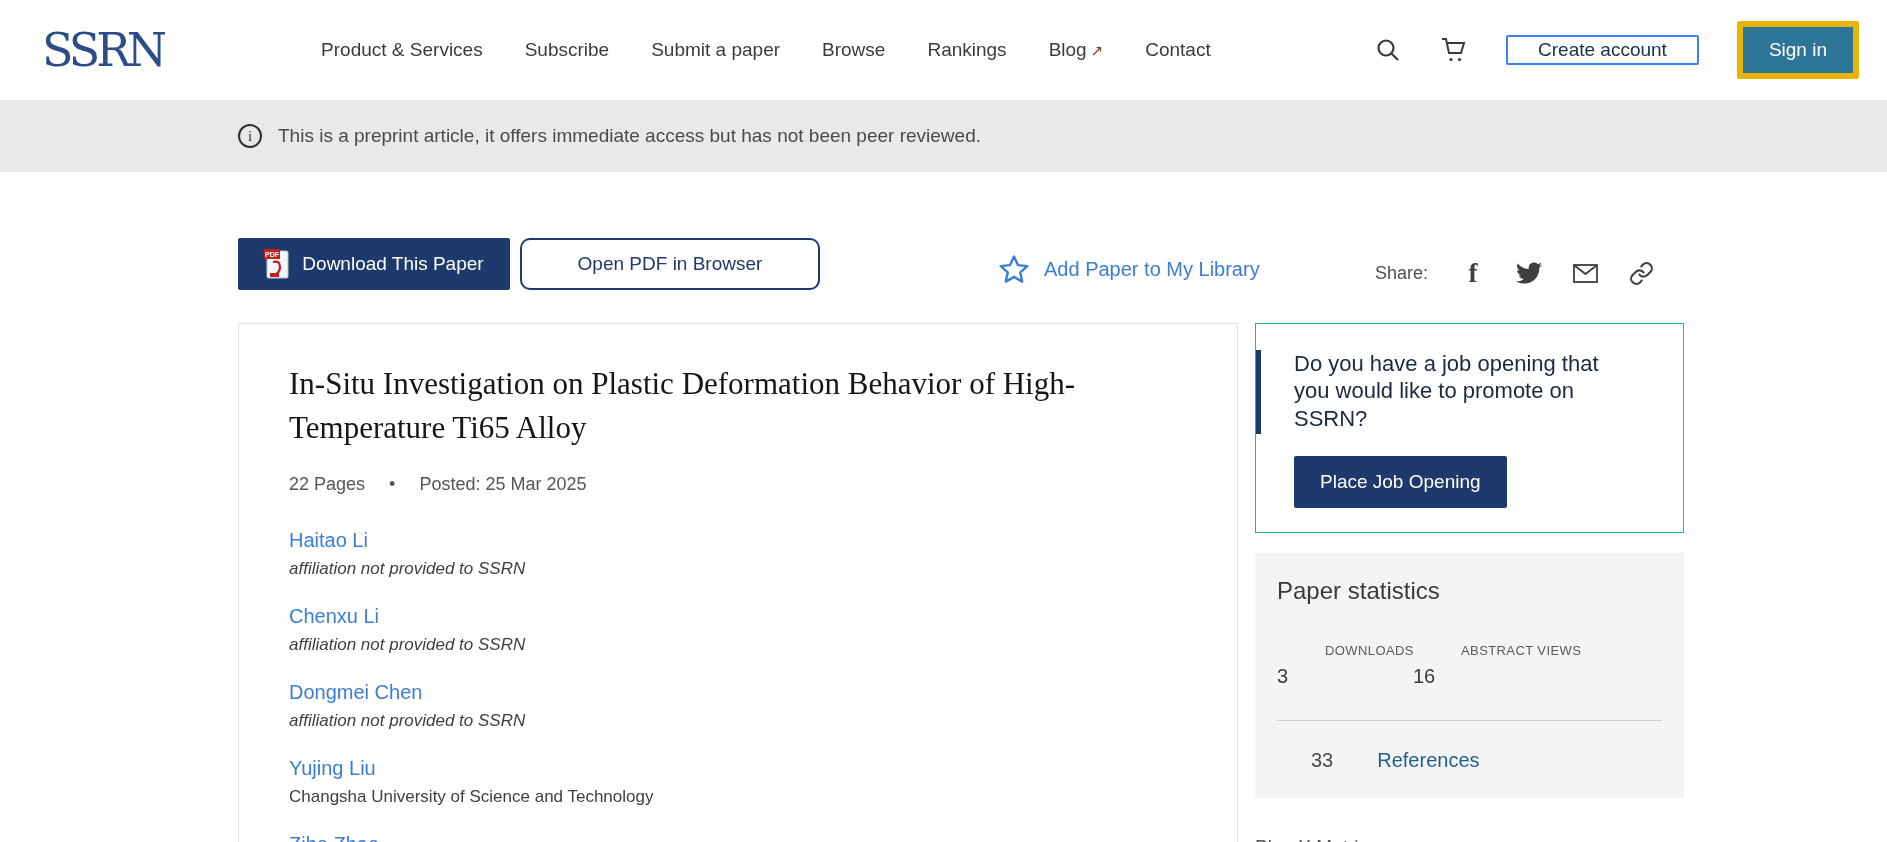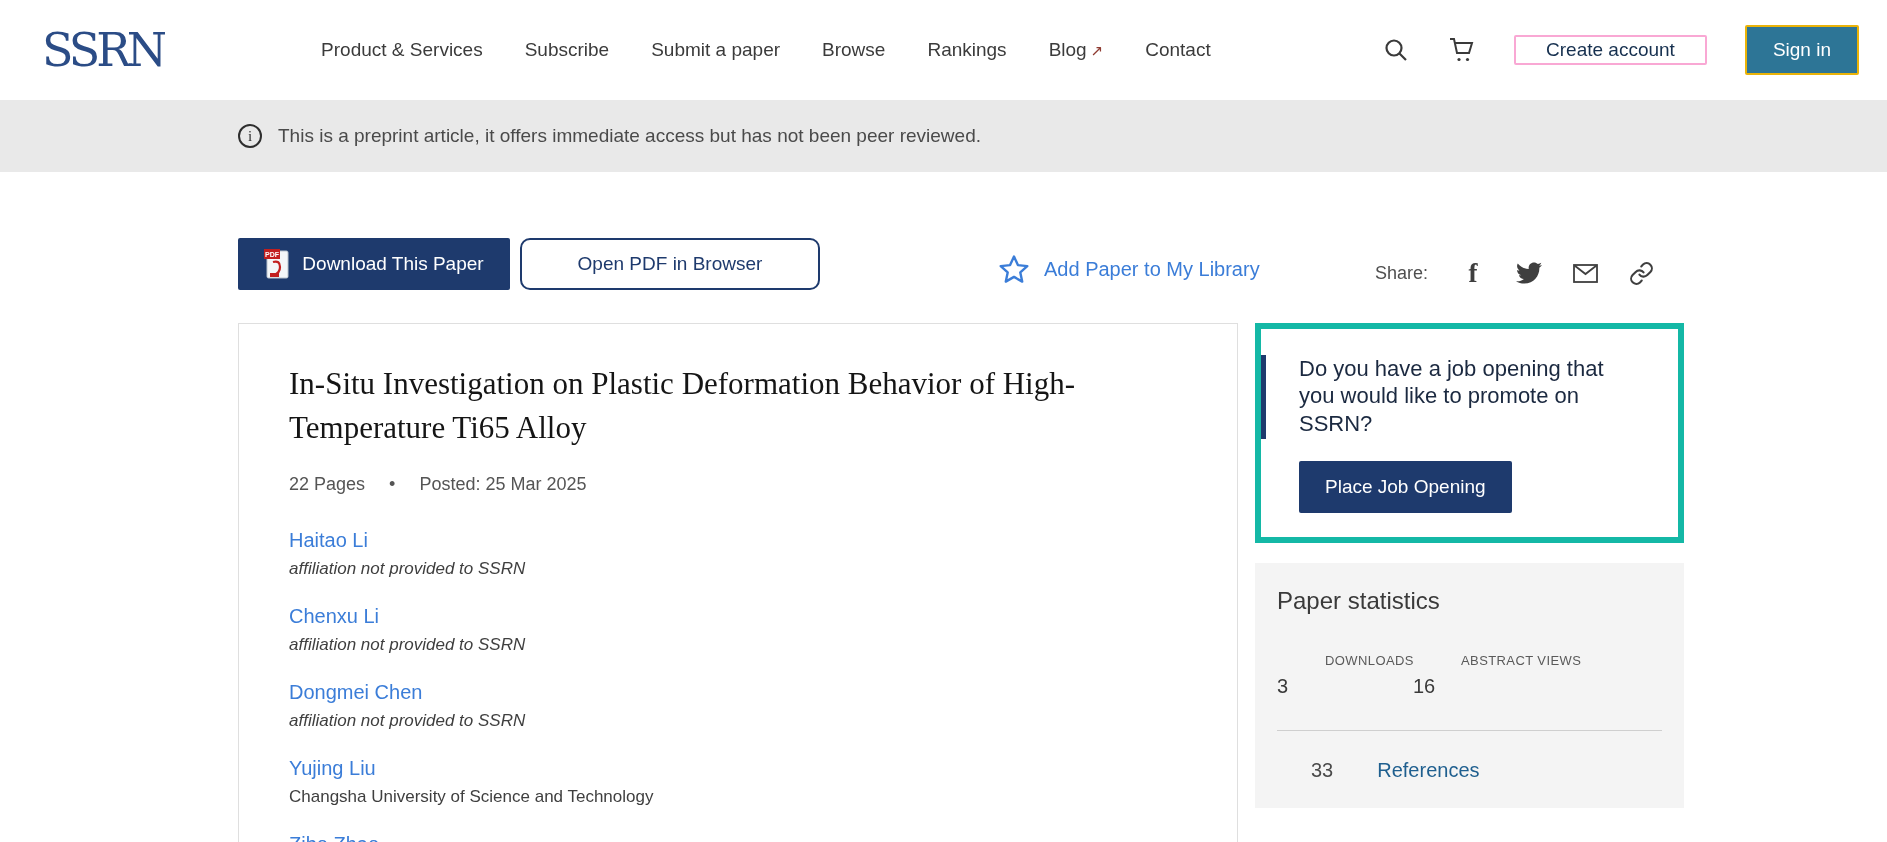--- a/index.html
+++ b/index.html
@@ -8,23 +8,23 @@
 
   
   .topbar { height:100px; display:flex; align-items:center; padding:0 28px 0 42px; background:#fff; }
   .logo { font-family:"DejaVu Serif","Liberation Serif",serif; font-size:46px; font-weight:400;
     color:#2b4c86; letter-spacing:-4px; line-height:1; cursor:pointer; }
   .mainnav { display:flex; align-items:center; gap:42px; margin-left:158px; white-space:nowrap; }
   .mainnav a { font-size:19px; color:#3b3b3b; text-decoration:none; cursor:pointer; }
   .ext-arrow { color:#8f3c32; font-size:15px; margin-left:4px; }
   .hdr-right { margin-left:auto; display:flex; align-items:center; gap:38px; }
   .icon-btn { width:28px; height:28px; display:flex; align-items:center; justify-content:center; cursor:pointer; }
-  .btn-outline { border:2px solid #f9a8d4; background:#fff; color:#16304f; font-size:19px;
+  .btn-outline { border:2px solid #3b82f6; background:#fff; color:#16304f; font-size:19px;
     padding:2px 30px; border-radius:2px; cursor:pointer; font-family:inherit; }
-  .btn-teal { background:#2d7596; border:2px solid #eab308; color:#fff; font-size:19px;
+  .btn-teal { background:#2d7596; border:6px solid #eab308; color:#fff; font-size:19px;
     padding:12px 26px; border-radius:2px; cursor:pointer; font-family:inherit; }
 
   
   .notice { height:72px; background:#e9e9e9; display:flex; align-items:center; padding-left:238px; gap:16px; }
   .info-circ { width:24px; height:24px; border:2px solid #2e2e2e; border-radius:50%; flex:0 0 auto;
     display:flex; align-items:center; justify-content:center;
     font-family:"Liberation Serif",serif; font-size:15px; color:#2e2e2e; font-style:normal; }
   .notice-text { font-size:19px; color:#4a4a4a; }
 
   
@@ -51,21 +51,21 @@
     color:#151515; line-height:1.42; max-width:880px; }
   .meta-row { margin-top:24px; font-size:18px; color:#555; display:flex; align-items:center; gap:24px; }
   .authors { margin-top:34px; }
   .author { margin-bottom:26px; }
   .author-name { font-size:20px; color:#3b7dd8; text-decoration:none; cursor:pointer; }
   .author-affil { margin-top:7px; font-size:17px; color:#3f3f3f; }
   .affil-italic { font-style:italic; }
 
   
   .sidecol { width:429px; margin-left:17px; }
-  .job-box { border:6px solid #14b8a6; background:#fff; padding:26px 24px 24px 38px; position:relative; }
+  .job-box { border:1px solid #14b8a6; background:#fff; padding:26px 24px 24px 38px; position:relative; }
   .job-accent { position:absolute; left:0; top:26px; width:5px; height:84px; background:#1e3a6d; }
   .job-text { font-size:22px; line-height:1.24; color:#1b2940; max-width:312px; }
   .btn-job { margin-top:24px; background:#1e3a6d; color:#fff; border:none; border-radius:2px;
     font-size:19px; padding:15px 26px; cursor:pointer; font-family:inherit; }
   .stats-box { margin-top:20px; background:#f4f4f4; padding:24px 22px 26px 22px; }
   .stats-title { font-size:24px; color:#3a3a3a; font-weight:400; }
   .stats-grid { display:flex; margin-top:38px; }
   .stat-col1 { width:136px; }
   .stat-label { font-size:13px; letter-spacing:.4px; color:#5a5a5a;margin-left:48px; }
   .stat-value { margin-top:7px; font-size:20px; color:#3a3a3a; }

